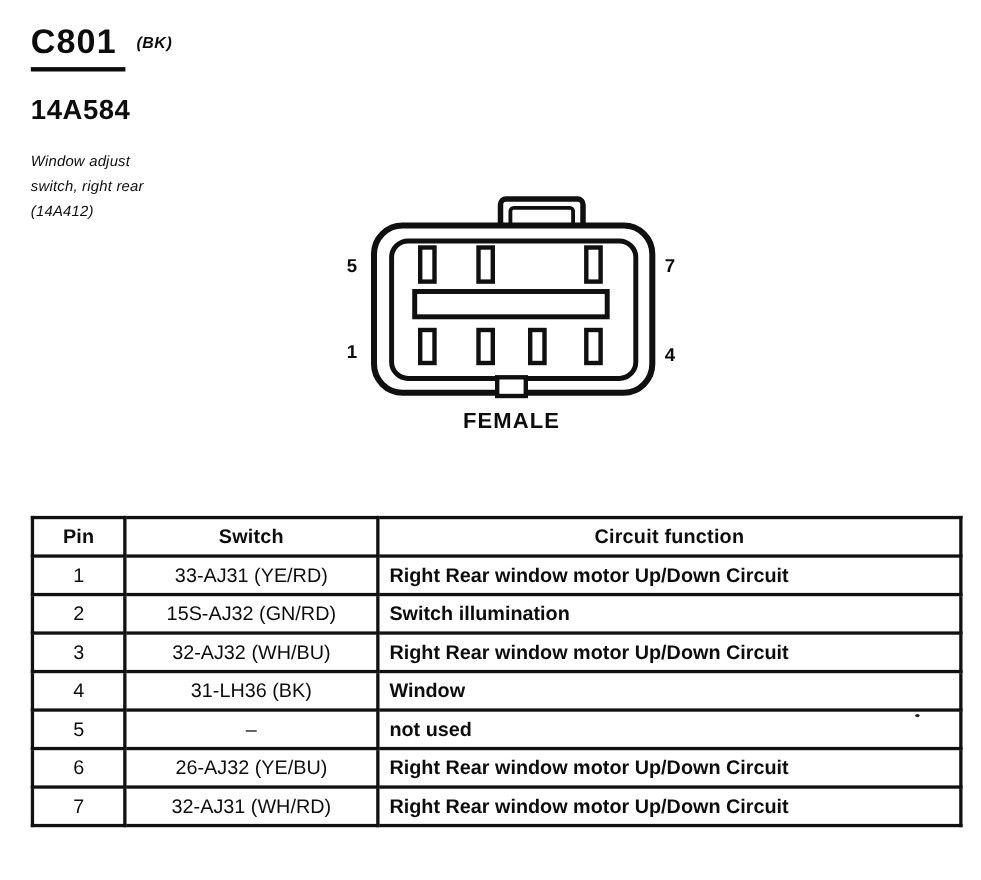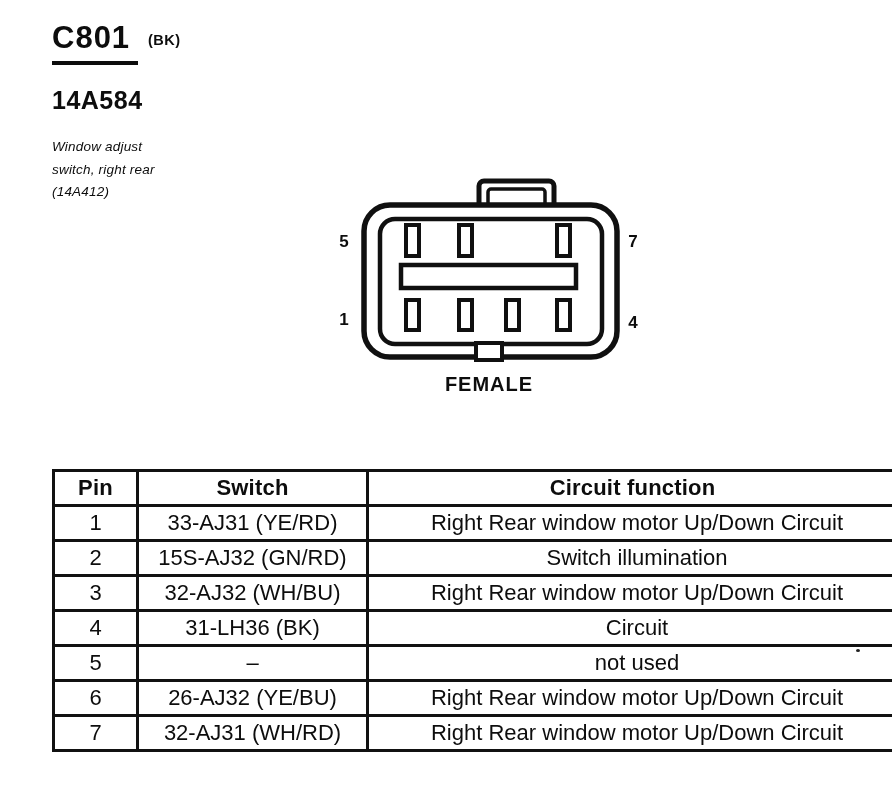--- a/index.html
+++ b/index.html
@@ -4,33 +4,33 @@
 <style>
   * { margin: 0; padding: 0; box-sizing: border-box; }
   html, body {
     width: 892px; height: 800px;
     background: #ffffff;
     font-family: "Liberation Sans", "DejaVu Sans", sans-serif;
     color: #0d0d0d;
     position: relative;
     overflow: hidden;
   }
-  .abs { position: absolute; margin-left: 24px; }
+  .abs { position: absolute; }
 
   
   .connector-id {
     left: 28px; top: 20px;
     font-size: 31px; font-weight: bold; letter-spacing: 1px;
     border-bottom: 4px solid #0d0d0d;
     padding: 0 8px 5px 0;
     display: inline-block;
   }
   .color-code {
     left: 124px; top: 32px;
-    font-size: 14.5px; font-weight: bold; letter-spacing: 0.5px;
+    font-size: 14.5px; font-weight: bold; letter-spacing: 0.5px; font-style: italic;
   }
   .part-number {
     left: 28px; top: 86px;
     font-size: 25px; font-weight: bold; letter-spacing: 0.5px;
   }
   .description {
     left: 28px; top: 136px;
     font-size: 13.5px; line-height: 22.5px; letter-spacing: 0.2px; font-style: italic;
   }
 
@@ -50,34 +50,34 @@
     transform: translate(-50%, -50%);
     font-size: 20px; font-weight: bold; letter-spacing: 1px;
   }
 
   
   .pin-table {
     left: 28px; top: 469px;
     border-collapse: collapse;
     table-layout: fixed;
     width: 847px;
-    font-size: 22px;
+    font-size: 18px;
   }
   .pin-table th, .pin-table td {
     border: 3px solid #111111;
     height: 35px;
     text-align: center;
     vertical-align: middle;
     overflow: hidden;
     white-space: nowrap;
   }
   .pin-table th { font-weight: bold; letter-spacing: 0.2px; }
   .pin-table .col-pin { width: 84px; }
   .pin-table .col-circuit { width: 230px; }
-  .pin-table td.fn { text-align: center; padding-left: 9px; }
+  .pin-table td.fn { text-align: left; padding-left: 9px; font-weight: bold; }
 
   .artifact-dot {
     left: 832px; top: 649px;
     width: 4px; height: 3px;
     background: #222; border-radius: 50%;
   }
 </style>
 </head>
 <body>
 
@@ -146,21 +146,21 @@
       <td class="fn">Switch illumination</td>
     </tr>
     <tr>
       <td>3</td>
       <td>32-AJ32 (WH/BU)</td>
       <td class="fn">Right Rear window motor Up/Down Circuit</td>
     </tr>
     <tr>
       <td>4</td>
       <td>31-LH36 (BK)</td>
-      <td class="fn">Circuit</td>
+      <td class="fn">Window</td>
     </tr>
     <tr>
       <td>5</td>
       <td>–</td>
       <td class="fn">not used</td>
     </tr>
     <tr>
       <td>6</td>
       <td>26-AJ32 (YE/BU)</td>
       <td class="fn">Right Rear window motor Up/Down Circuit</td>

